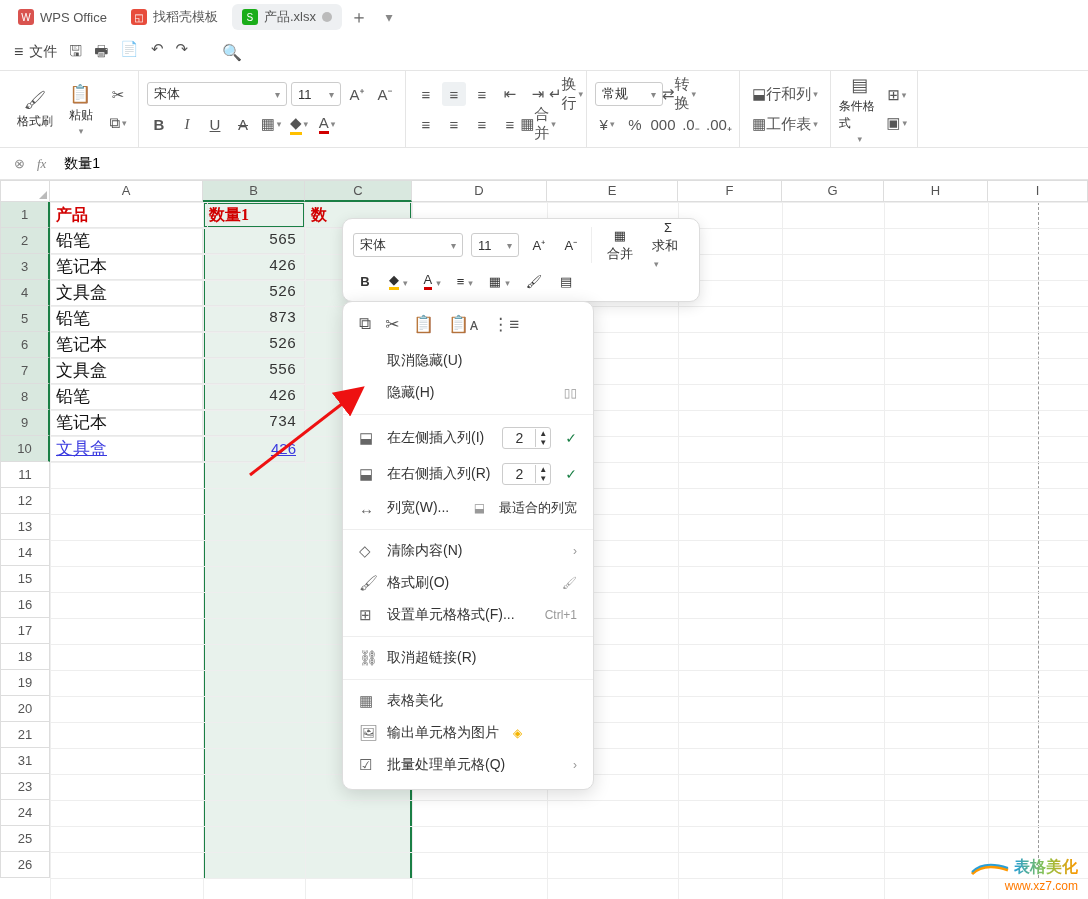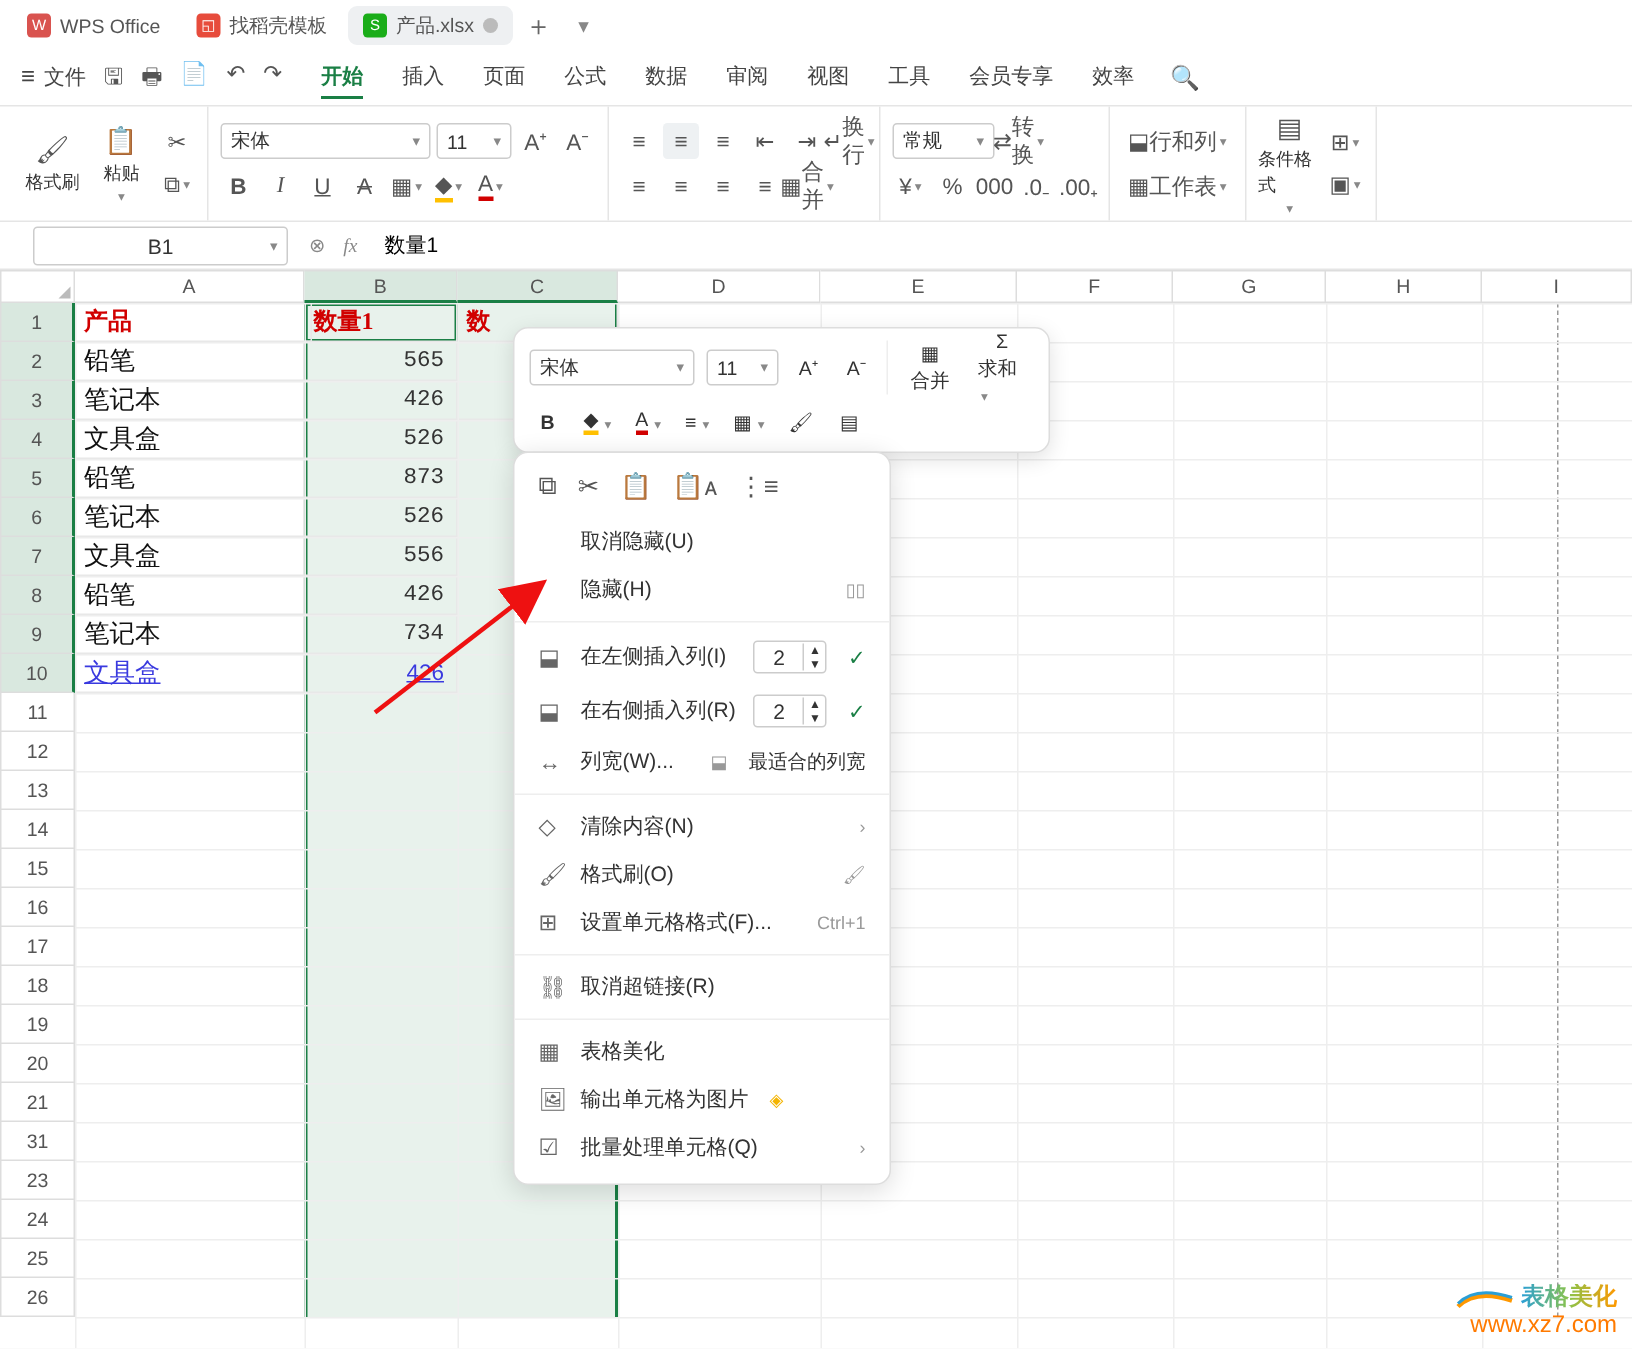--- a/index.html
+++ b/index.html
@@ -261,21 +261,21 @@
 
 .watermark {
   position:absolute;
   right: 10px; bottom: 6px;
   text-align:right;
   z-index: 25;
 }
 .watermark .line1 { font-size: 16px; font-weight:bold;
   background: linear-gradient(90deg,#2a9fd6,#8bc34a,#ff9800);
   -webkit-background-clip:text; -webkit-text-fill-color:transparent;}
-.watermark .line2 { font-size: 16px; color:#ff7a00;}
+.watermark .line2 { font-size: 12px; color:#ff7a00;}
 </style>
 </head>
 <body>
 
 <div class="window">
 
   <div class="tabs-row">
     <div class="tab">
       <span class="tab-icon w">W</span>
       <span>WPS Office</span>
@@ -295,32 +295,20 @@
 
   <div class="menu-row">
     <span class="hamburger">≡</span>
     <span>文件</span>
     <div class="qat">
       <span>🖫</span>
       <span>🖶</span>
       <span>📄</span>
       <span>↶</span>
       <span>↷</span>
-    </div>
-    <div class="menus">
-      <span class="active">开始</span>
-      <span>插入</span>
-      <span>页面</span>
-      <span>公式</span>
-      <span>数据</span>
-      <span>审阅</span>
-      <span>视图</span>
-      <span>工具</span>
-      <span>会员专享</span>
-      <span>效率</span>
     </div>
     <span class="search-icon">🔍</span>
   </div>
 
   <div class="ribbon">
     <div class="ribbon-group">
       <div class="ribbon-btn-big">
         <span class="ic">🖌</span>
         <span>格式刷</span>
       </div>
@@ -430,23 +418,20 @@
         <span style="font-size:9px;color:#888;">▾</span>
       </div>
       <div class="ribbon-col">
         <div class="ribbon-mini dropdown">⊞</div>
         <div class="ribbon-mini dropdown">▣</div>
       </div>
     </div>
   </div>
 
   <div class="formula-bar">
-    <div class="name-box">
-      <span>B1</span>
-    </div>
     <div class="formula-controls">
       <span>⊗</span>
       <span class="fx">fx</span>
     </div>
     <input class="formula-input" value="数量1" style="">
   </div>
 
   <div class="grid-area">
     <div class="grid-corner"></div>
     <div class="col-headers" id="colHeaders">

